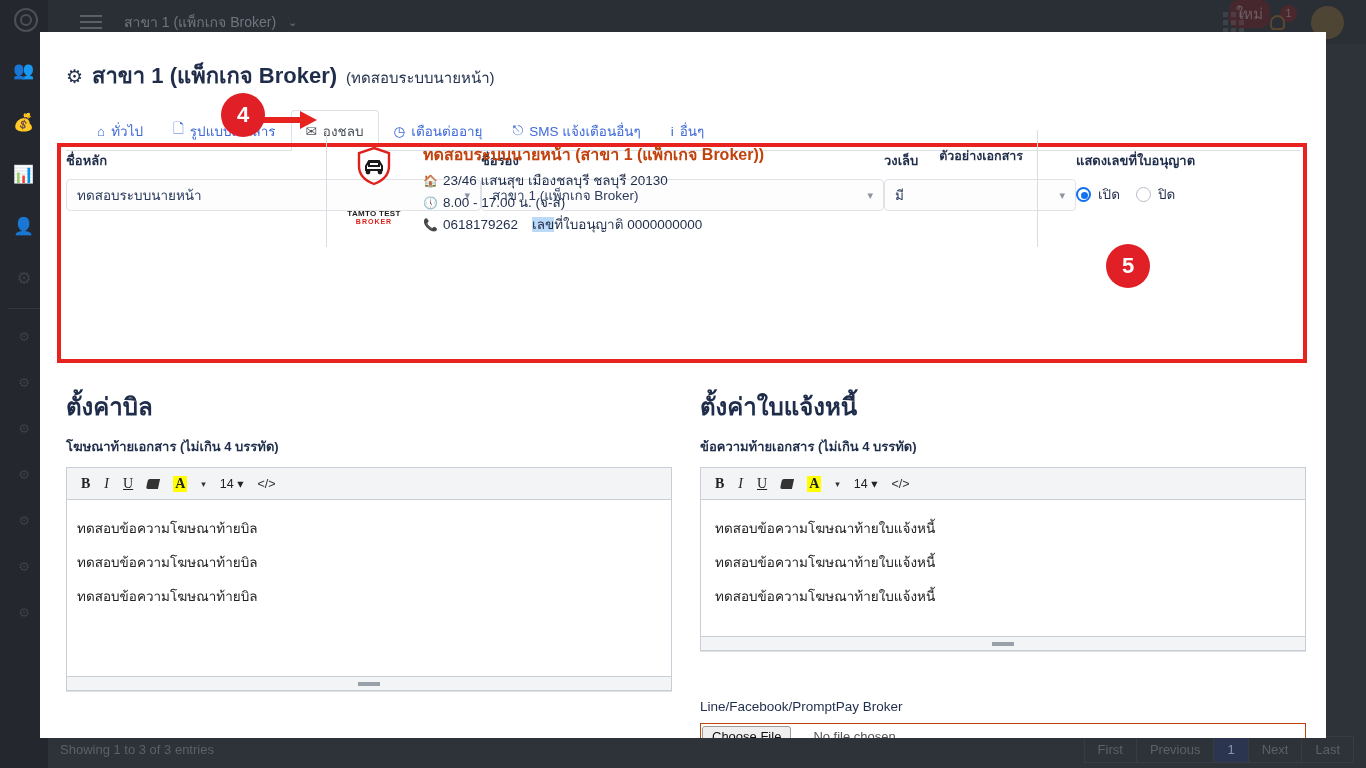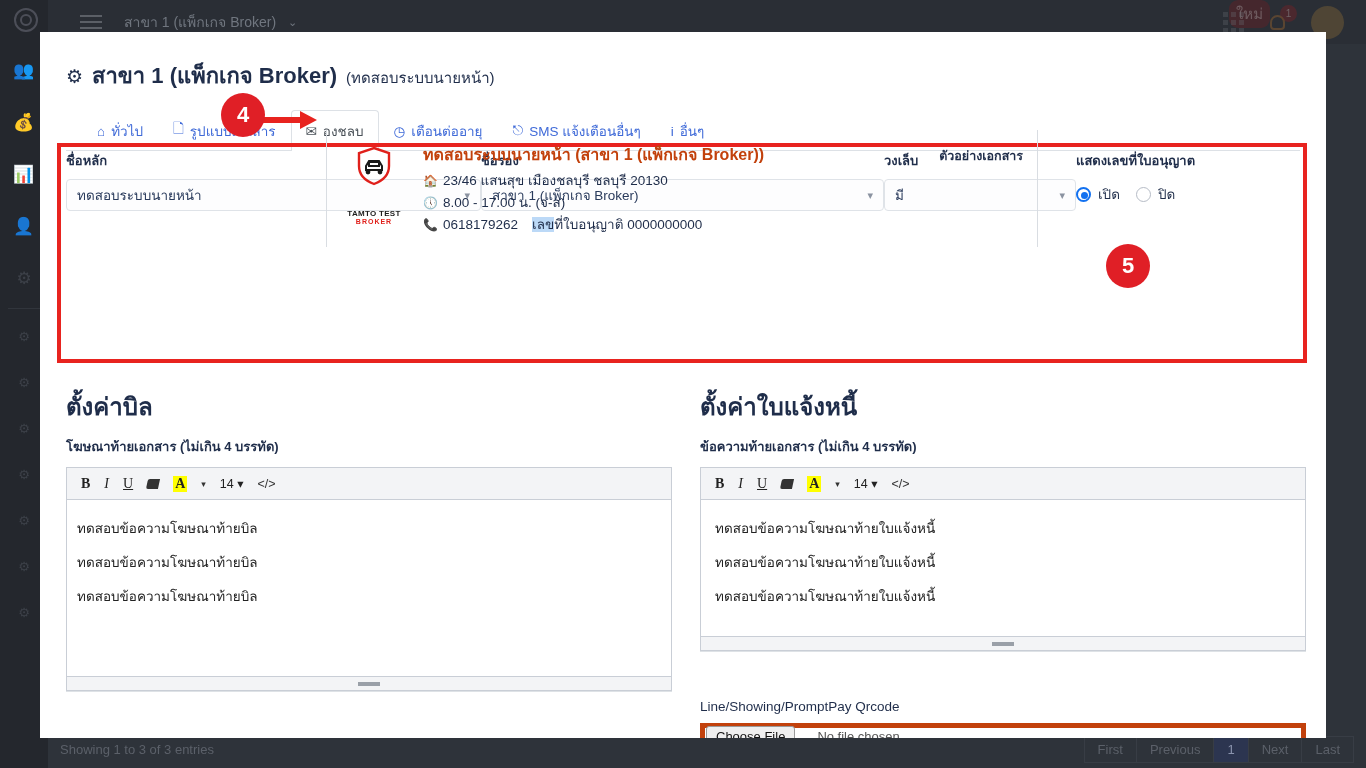--- a/index.html
+++ b/index.html
@@ -187,21 +187,21 @@
   .ed-body { height: 176px; padding: 12px 10px; font-size: 13.5px; color: #222; line-height: 2.5; }
   .ed-body div { margin: 0; }
   .ed-resize {
     height: 14px; background: #f3f4f6; border-top: 1px solid #c9ced6;
     display: flex; align-items: center; justify-content: center;
   }
   .grip { width: 22px; height: 4px; border-top: 2px solid #9aa0a8; border-bottom: 2px solid #9aa0a8; }
   .ed-foot { height: 30px; border-top: 1px solid #dee2e6; background: #fff; }
   .qr-label { font-size: 13.5px; color: #1f2d4a; margin-top: 18px; }
   .file-row {
-    margin-top: 9px; height: 27px; border: 5px solid #c2410c; display: flex; align-items: center;
+    margin-top: 9px; height: 27px; border: 1px solid #c2410c; display: flex; align-items: center;
     background: #fff;
   }
   .choose-btn {
     background: #efefef; border: 1px solid #9a9a9a; border-radius: 3px;
     font-size: 13px; padding: 2px 9px; margin-left: 1px; color: #111;
   }
   .no-file { font-size: 13px; color: #555; margin-left: 22px; }
 </style>
 </head>
 <body>
@@ -440,20 +440,20 @@
         <div class="ed-body" style="height:136px;padding-left:14px">
           <div>ทดสอบข้อความโฆษณาท้ายใบแจ้งหนี้</div>
           <div>ทดสอบข้อความโฆษณาท้ายใบแจ้งหนี้</div>
           <div>ทดสอบข้อความโฆษณาท้ายใบแจ้งหนี้</div>
         </div>
         <div class="ed-resize">
           <div class="grip"></div>
         </div>
       </div>
       <div class="ed-foot"></div>
-      <div class="qr-label">Line/Showing/PromptPay Qrcode</div>
+      <div class="qr-label">Line/Facebook/PromptPay Broker</div>
       <div class="file-row">
         <span class="choose-btn">Choose File</span>
         <span class="no-file">No file chosen</span>
       </div>
     </div>
   </div>
 </div>
 
 </body></html>

